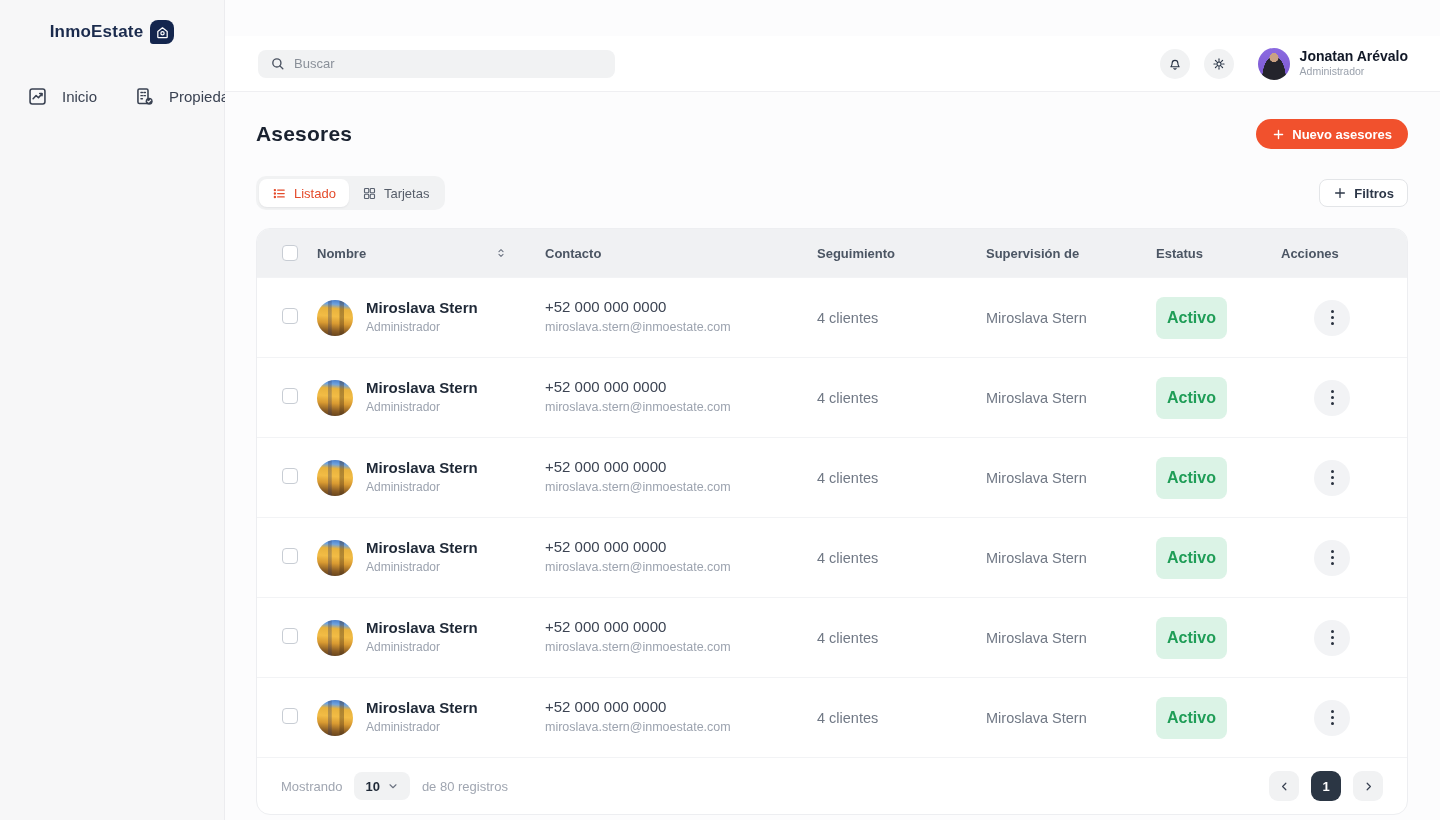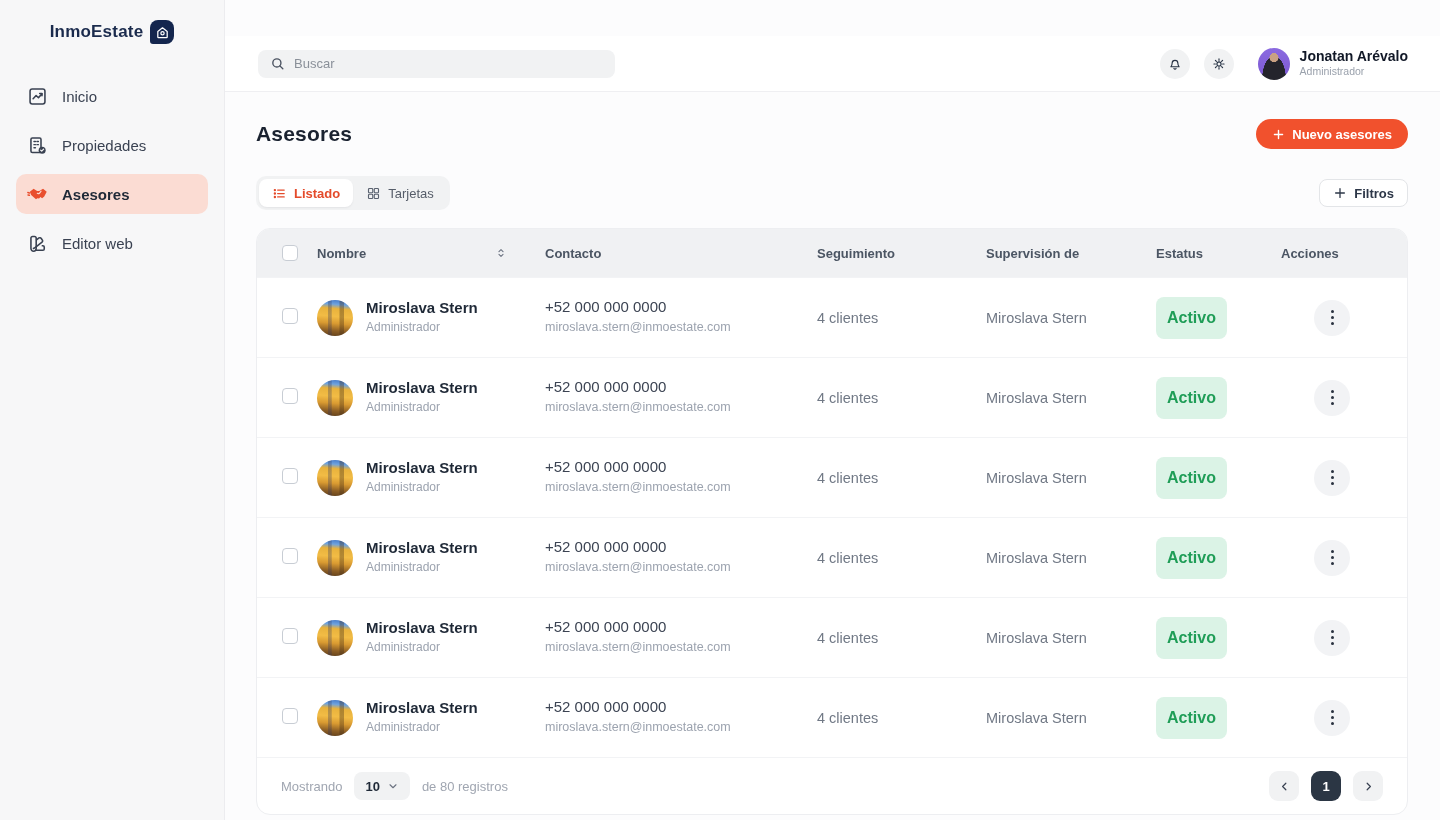--- a/index.html
+++ b/index.html
@@ -16,21 +16,21 @@
     width:225px; min-width:225px; height:820px;
     background:#F7F7F8; border-right:1px solid #ECECEF;
     padding:18px 16px 0;
   }
   .logo-row { display:flex; align-items:center; justify-content:center; gap:7px; height:28px; }
   .logo-text { font-size:17px; font-weight:800; color:#1B2B4D; letter-spacing:.2px; }
   .logo-mark {
     width:24px; height:24px; background:#14264E; border-radius:8px 8px 8px 3px;
     display:flex; align-items:center; justify-content:center;
   }
-  .nav { margin-top:30px; display:flex; flex-direction:column; gap:9px; }
+  .nav { margin-top:30px; display:flex; gap:16px; }
   .nav-item {
     display:flex; align-items:center; gap:14px; height:40px;
     padding:0 10px; border-radius:10px; cursor:pointer;
     font-size:15px; color:#3A4252;
   }
   .nav-item .ni { width:22px; height:22px; display:flex; align-items:center; justify-content:center; }
   .nav-item.active { background:#FBDCD3; font-weight:700; color:#1F2937; }
 
   
   .main { flex:1; display:flex; flex-direction:column; }
@@ -77,21 +77,21 @@
 
   .toolbar { margin-top:26px; display:flex; align-items:center; justify-content:space-between; height:34px; }
   .tab-group {
     background:#F1F2F3; border-radius:10px; padding:3px;
     display:flex; align-items:center; height:34px;
   }
   .tab {
     display:flex; align-items:center; gap:7px; height:28px; padding:0 13px;
     border-radius:8px; font-size:13px; color:#565D69; cursor:pointer;
   }
-  .tab.active { background:#FFFFFF; color:#E44B2B; font-weight:700; box-shadow:0 1px 2px rgba(20,25,40,.06); }
+  .tab.active { background:#FFFFFF; color:#E44B2B; font-weight:400; box-shadow:0 1px 2px rgba(20,25,40,.06); }
   .btn-filters {
     height:28px; padding:10px 13px; background:#FFFFFF; border:1px solid #E3E5E8;
     border-radius:8px; font-family:inherit; font-size:13px; font-weight:600; color:#2D3748;
     display:flex; align-items:center; gap:7px; cursor:pointer;
   }
 
   
   .card {
     margin-top:18px; background:#FFFFFF; border:1px solid #EDEEF1;
     border-radius:14px; overflow:hidden;

